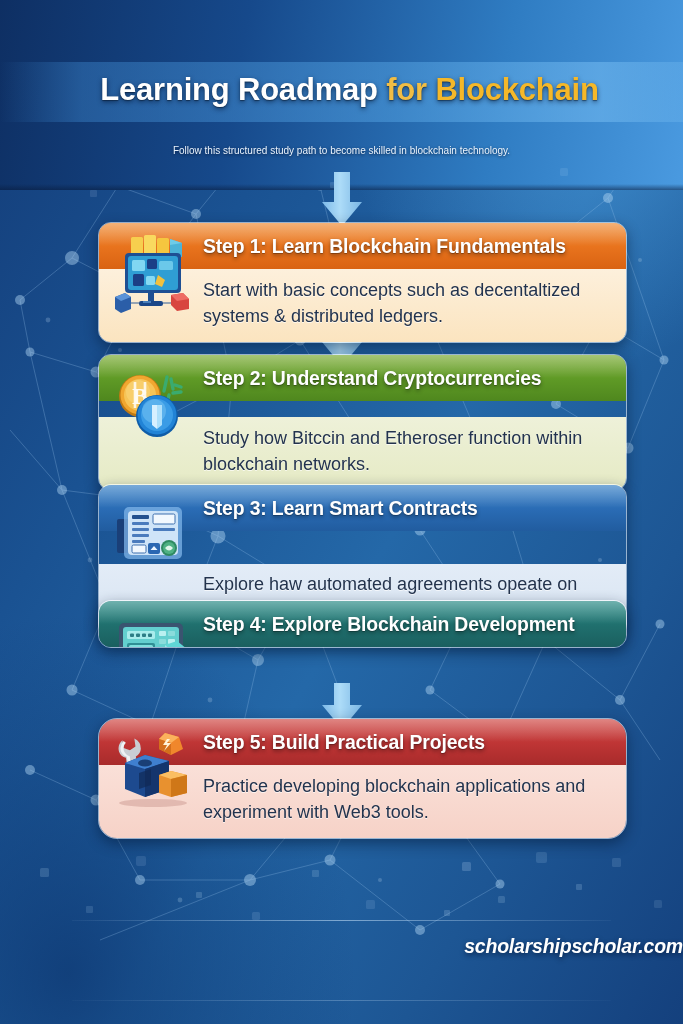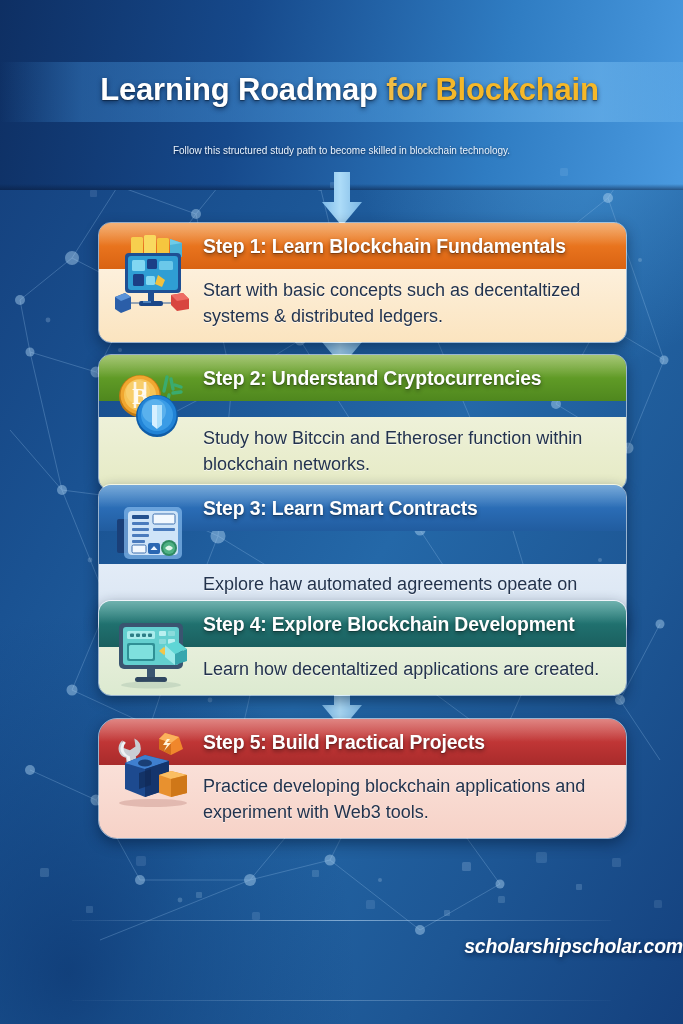--- a/index.html
+++ b/index.html
@@ -388,23 +388,20 @@
     <svg width="44" height="48" viewBox="0 0 44 48">
       <path d="M14 0 H30 V22 H42 L22 46 L2 22 H14 Z" fill="url(#ag)"></path>
     </svg>
   </div>
 
   <div class="card" style="top:600px;">
     <div class="card-head" style="background:linear-gradient(to bottom,#31908b 0%,#20706e 52%,#1a5f5f 100%);">
       <div class="card-sheen"></div>
       <div class="card-head-title">Step 4: Explore Blockchain Development</div>
     </div>
-    <div class="card-body" style="background:linear-gradient(to bottom,#e7efdb,#dcead0);min-height:42px;padding-top:10px;">
-      <div class="card-desc">Learn how decentaltized applications are created.</div>
-    </div>
 
     <svg class="card-icon" viewBox="0 0 84 84">
       <g>
         <rect x="10" y="14" width="64" height="46" rx="5" fill="#3a5470"></rect>
         <rect x="14" y="18" width="56" height="38" rx="3" fill="#63cfcf"></rect>
         <rect x="18" y="22" width="28" height="8" rx="1.5" fill="#a9ecec"></rect>
         <g fill="#2c7d86">
           <rect x="21" y="24.5" width="4" height="3.5" rx="1"></rect>
           <rect x="27" y="24.5" width="4" height="3.5" rx="1"></rect>
           <rect x="33" y="24.5" width="4" height="3.5" rx="1"></rect>

